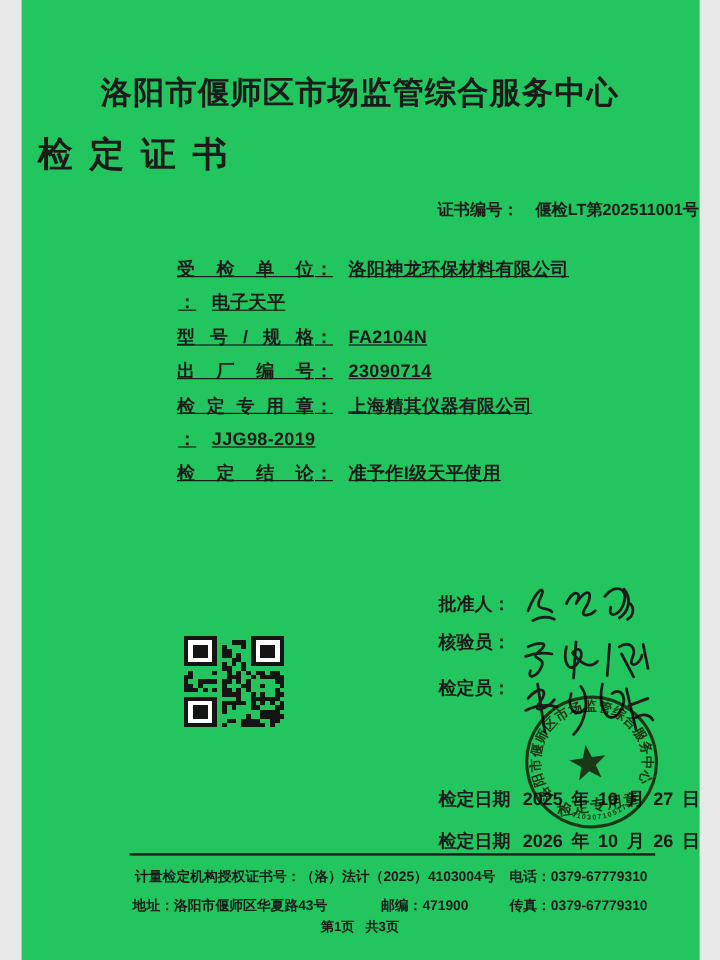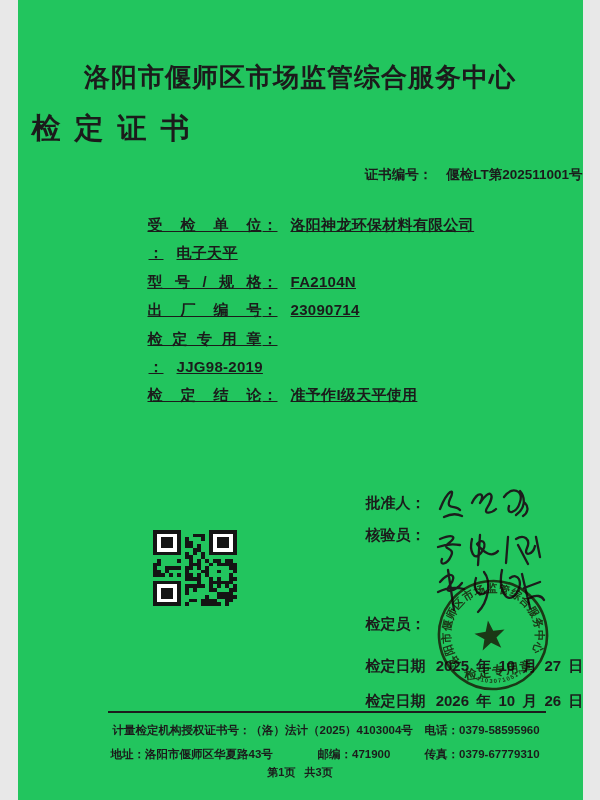--- a/index.html
+++ b/index.html
@@ -67,39 +67,40 @@
       <span class="fvalue">FA2104N</span>
     </div>
     <div class="frow">
       <span class="flabel">出厂编号</span>
         <span class="fcolon">：</span>
       <span class="fvalue">23090714</span>
     </div>
     <div class="frow">
       <span class="flabel">检定专用章</span>
         <span class="fcolon">：</span>
+      <span class="fvalue">上海精其仪器有限公司</span>
     </div>
     <div class="frow">
         <span class="fcolon">：</span>
       <span class="fvalue">JJG98-2019</span>
     </div>
     <div class="frow">
       <span class="flabel">检定结论</span>
         <span class="fcolon">：</span>
       <span class="fvalue">准予作I级天平使用</span>
     </div>
   </div>
 
   <div class="abs sigrow" style="top:494px;">
     <span>批准人：</span>
   </div>
   <div class="abs sigrow" style="top:526px;">
     <span>核验员：</span>
   </div>
-  <div class="abs sigrow" style="top:615px;">
+  <div class="abs sigrow" style="top:564px;">
     <span>检定员：</span>
   </div>
 
   <svg class="sig-svg" style="left:414px;top:481px;" width="102" height="44" viewBox="0 0 102 44">
     <path d="M8,28 C16,8 24,6 18,18 C13,29 24,24 28,29 M12,36 C20,32 26,33 30,35"></path>
     <path d="M40,22 C46,9 54,12 48,22 C58,6 64,13 55,27 C51,34 60,32 64,28"></path>
     <path d="M72,16 C80,5 92,9 88,21 C85,32 74,35 77,25 M88,10 C94,17 93,28 84,34 M93,22 C97,26 96,32 91,35"></path>
   </svg>
   <svg class="sig-svg" style="left:412px;top:527px;" width="118" height="44" viewBox="0 0 118 44">
     <path d="M10,12 C22,7 28,9 19,16 C10,23 26,20 21,29 C17,38 9,39 12,32 M8,20 C16,17 24,17 30,18"></path>
@@ -283,21 +284,21 @@
       <text font-size="13" fill="#c03a2b" font-weight="bold" letter-spacing="1">
         <textPath href="#ringPath2" startOffset="10">洛阳市偃师区市场监管综合服务中心</textPath>
       </text>
     </g>
   </svg>
 
   <div class="abs divider"></div>
 
   <div class="abs footer1">
     <span class="f-auth">计量检定机构授权证书号：（洛）法计（2025）4103004号</span>
-    <span class="f-phone">电话：0379-58595960</span>
+    <span class="f-phone">电话：0379-67779310</span>
   </div>
   <div class="abs footer2">
     <span class="f-addr">地址：洛阳市偃师区华夏路43号</span>
     <span class="f-zip">邮编：471900</span>
     <span class="f-fax">传真：0379-67779310</span>
   </div>
 
   <div class="abs page-ind">第1页 共3页</div>
 
 </div>

